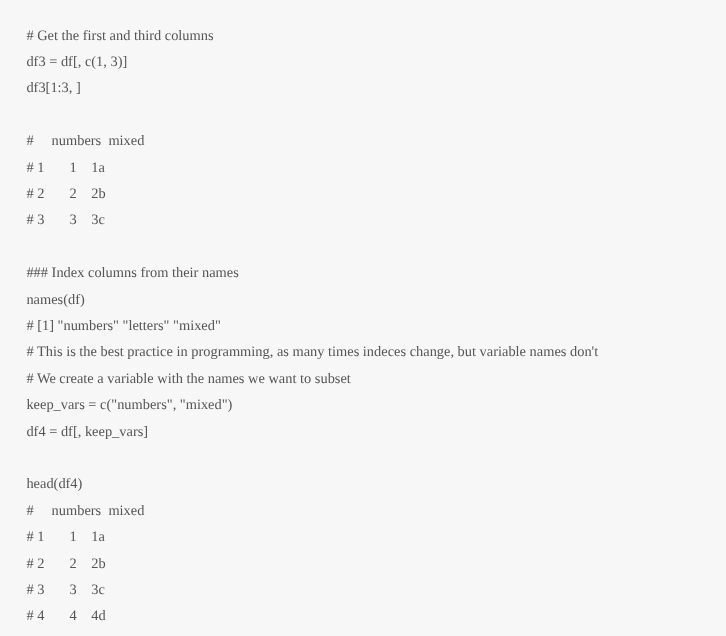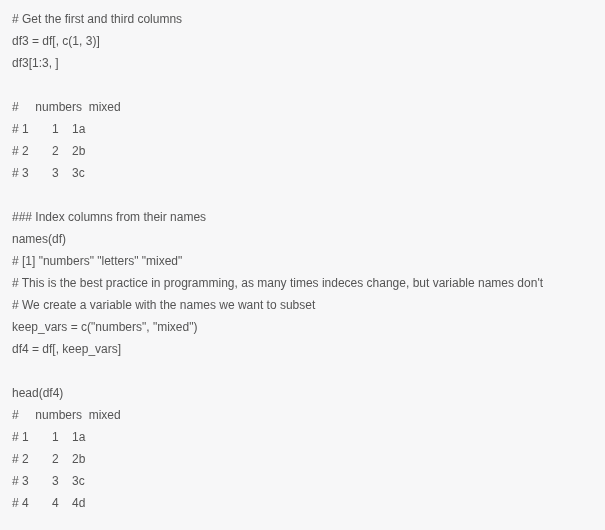--- a/index.html
+++ b/index.html
@@ -7,22 +7,22 @@
       padding: 8px 12px;
       background: #f7f7f8;
       font-family: "Consolas", "Courier New", monospace;
       font-size: 12px;
       line-height: 22px;
       color: #555;
       width: 605px;
       box-sizing: border-box;
     }
     pre {
-      margin: 0;
-      font-family: Liberation Sans, sans-serif;
+      margin: 10px;
+      font-family: Liberation Serif, serif;
       white-space: pre;
     }
     .line {
       display: block;
     }
   </style>
 </head>
 <body>
 
 <pre id="code-container"><span class="line"># Get the first and third columns</span><span class="line">df3 = df[, c(1, 3)]</span><span class="line">df3[1:3, ]</span><span class="line">&nbsp;</span><span class="line">#     numbers  mixed</span><span class="line"># 1       1    1a</span><span class="line"># 2       2    2b</span><span class="line"># 3       3    3c</span><span class="line">&nbsp;</span><span class="line">### Index columns from their names</span><span class="line">names(df)</span><span class="line"># [1] "numbers" "letters" "mixed"</span><span class="line"># This is the best practice in programming, as many times indeces change, but variable names don't</span><span class="line"># We create a variable with the names we want to subset</span><span class="line">keep_vars = c("numbers", "mixed")</span><span class="line">df4 = df[, keep_vars]</span><span class="line">&nbsp;</span><span class="line">head(df4)</span><span class="line">#     numbers  mixed</span><span class="line"># 1       1    1a</span><span class="line"># 2       2    2b</span><span class="line"># 3       3    3c</span><span class="line"># 4       4    4d</span></pre>

